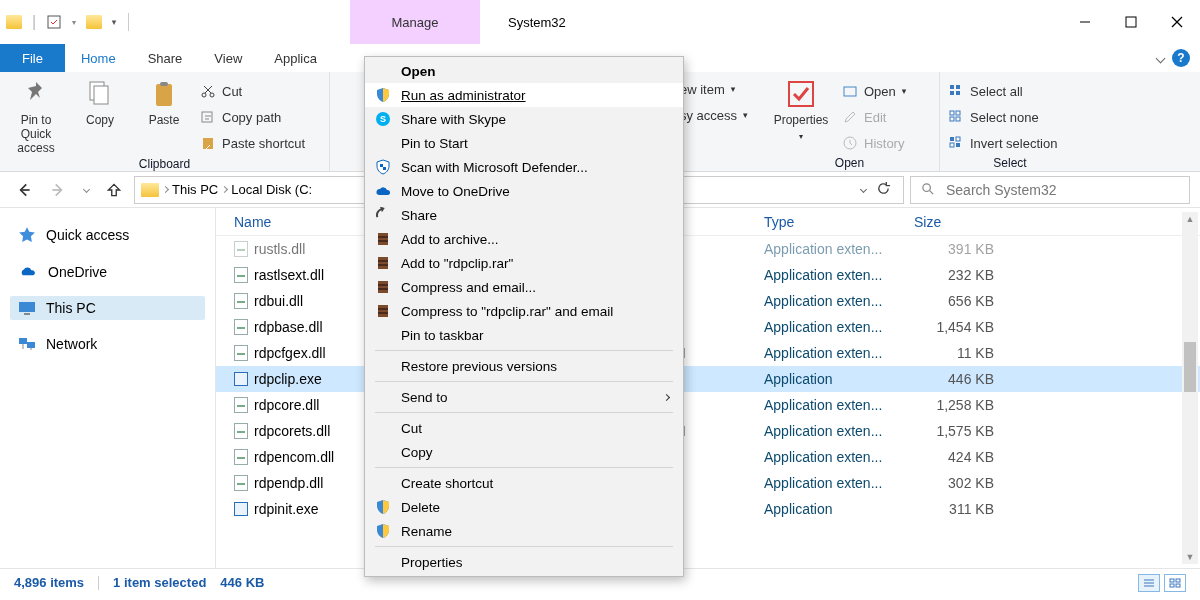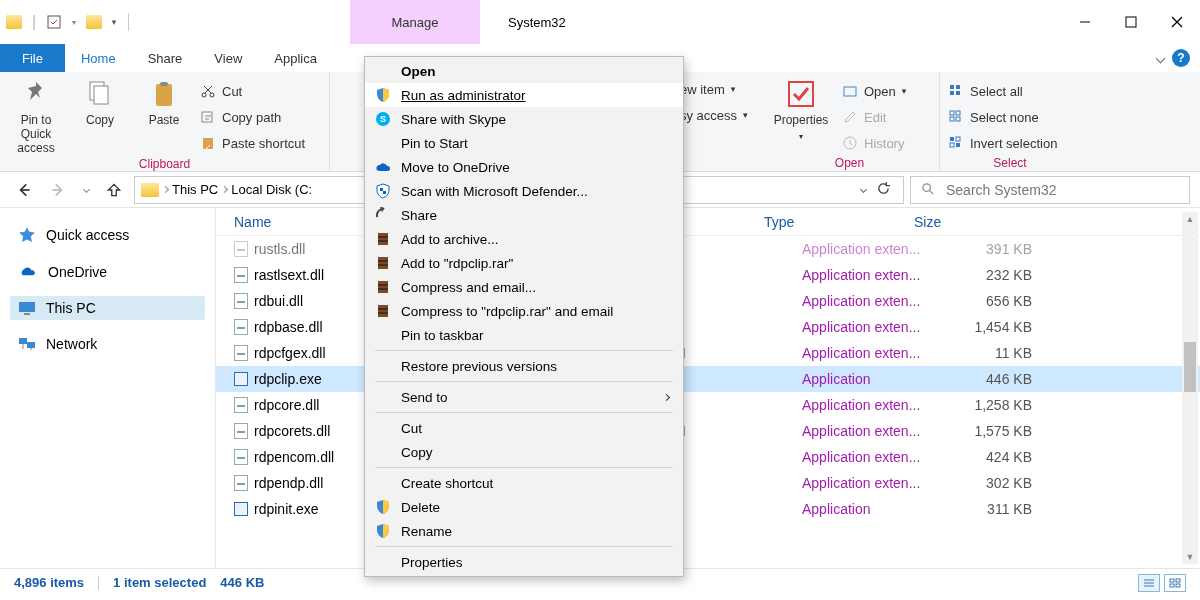--- a/index.html
+++ b/index.html
@@ -14,21 +14,21 @@
 .tb-btn svg { width:14px; height:14px; }
 .ribbon-tabs { height:28px; display:flex; align-items:stretch; background:#fff; }
 .rtab { padding:0 16px; display:flex; align-items:center; font-size:13px; color:#333; }
 .rtab.file { background:#1979ca; color:#fff; padding:0 22px; }
 .rtab.sel { color:#1979ca; }
 .help-area { margin-left:auto; display:flex; align-items:center; gap:8px; padding-right:10px; }
 .help-dot { width:18px; height:18px; border-radius:50%; background:#1979ca; color:#fff; font-size:12px; display:flex; align-items:center; justify-content:center; font-weight:bold; }
 .ribbon { height:100px; background:#f5f6f7; border-bottom:1px solid #dadada; display:flex; }
 .rgroup { border-right:1px solid #e1e1e1; display:flex; flex-direction:column; padding:6px 8px 2px; }
 .rgroup .body { flex:1; display:flex; align-items:flex-start; gap:8px; }
-.rgroup .label { text-align:center; font-size:12px; color:#be185d; padding-top:2px; }
+.rgroup .label { text-align:center; font-size:12px; color:#0f172a; padding-top:2px; }
 .big-btn { display:flex; flex-direction:column; align-items:center; gap:4px; font-size:12px; color:#333; width:56px; text-align:center; line-height:1.15; }
 .big-btn .ic { width:32px; height:32px; display:flex; align-items:center; justify-content:center; }
 .col-stack { display:flex; flex-direction:column; gap:4px; }
 .small-btn { display:flex; align-items:center; gap:6px; font-size:13px; color:#333; height:22px; }
 .small-btn .ic { width:16px; height:16px; display:flex; align-items:center; justify-content:center; }
 .navbar { height:36px; display:flex; align-items:center; gap:6px; padding:0 10px; border-bottom:1px solid #e5e5e5; }
 .nav-btn { width:28px; height:28px; display:flex; align-items:center; justify-content:center; color:#666; }
 .addr-box { flex:1; height:28px; border:1px solid #ccc; display:flex; align-items:center; padding:0 6px; font-size:13px; gap:4px; }
 .crumb { display:flex; align-items:center; gap:4px; }
 .addr-extras { margin-left:auto; display:flex; align-items:center; gap:10px; padding-right:6px; color:#555; }
@@ -41,21 +41,21 @@
 .columns { display:flex; font-size:14px; color:#1a5aa6; border-bottom:1px solid #eee; height:28px; align-items:center; padding-left:18px; }
 .columns .col-name { width:440px; }
 .columns .col-date { width:90px; }
 .columns .col-type { width:150px; }
 .columns .col-size { width:90px; }
 .rows { font-size:14px; }
 .row { display:flex; align-items:center; height:26px; padding-left:18px; }
 .row.sel { background:#cde8ff; }
 .row .fname { width:440px; display:flex; align-items:center; gap:6px; }
 .row .fdate { width:90px; color:#555; }
-.row .ftype { width:150px; color:#a21caf;margin-left:38px; }
+.row .ftype { width:150px; color:#0c4a6e; }
 .row .fsize { width:90px; color:#555; text-align:right; padding-right:10px; }
 .scrollbar { position:absolute; right:2px; top:4px; bottom:4px; width:16px; background:#f1f1f1; }
 .scroll-thumb { position:absolute; left:2px; right:2px; background:#c1c1c1; top:130px; height:50px; }
 .statusbar { height:28px; border-top:1px solid #e5e5e5; display:flex; align-items:center; font-size:13px; color:#1a5aa6; padding:0 14px; gap:14px;font-weight:bold; }
 .statusbar .divider { width:1px; height:14px; background:#ccc; }
 .view-toggles { margin-left:auto; display:flex; gap:4px; }
 .view-toggles .vt { width:22px; height:18px; border:1px solid #86b8e6; display:flex; align-items:center; justify-content:center; background:#e8f2fb; }
 .ctx-menu { position:absolute; left:364px; top:56px; width:320px; background:#f2f2f2; border:1px solid #bcbcbc; box-shadow:2px 4px 10px rgba(0,0,0,0.25); font-size:13.5px; z-index:50; padding:2px 0; }
 .ctx-item { display:flex; align-items:center; height:24px; padding:0 14px 0 10px; gap:10px; }
 .ctx-item.hover { background:#fff;text-decoration:underline; }
@@ -528,38 +528,38 @@
       </span>
       <span>Share with Skype</span>
     </div>
     <div class="ctx-item">
       <span class="ci"></span>
       <span>Pin to Start</span>
     </div>
     <div class="ctx-item">
       <span class="ci">
         <svg viewBox="0 0 16 16" width="16" height="16">
-          <path d="M4 12a3 3 0 0 1 1-6 4 4 0 0 1 7 1 2.5 2.5 0 0 1 1 5H4z" fill="#0a66c2"></path>
-        </svg>
-      </span>
-      <span>Move to OneDrive</span>
-    </div>
-    <div class="ctx-item">
-      <span class="ci">
-        <svg viewBox="0 0 16 16" width="16" height="16">
           <path d="M8 1l6 2v4c0 4-3 7-6 8-3-1-6-4-6-8V3l6-2z" fill="#fff" stroke="#0a66c2"></path>
           <rect x="5" y="5" width="3" height="3" fill="#0a66c2"></rect>
           <rect x="8" y="8" width="3" height="3" fill="#0a66c2"></rect>
         </svg>
       </span>
       <span>Scan with Microsoft Defender...</span>
     </div>
     <div class="ctx-item">
       <span class="ci">
         <svg viewBox="0 0 16 16" width="16" height="16">
+          <path d="M4 12a3 3 0 0 1 1-6 4 4 0 0 1 7 1 2.5 2.5 0 0 1 1 5H4z" fill="#0a66c2"></path>
+        </svg>
+      </span>
+      <span>Move to OneDrive</span>
+    </div>
+    <div class="ctx-item">
+      <span class="ci">
+        <svg viewBox="0 0 16 16" width="16" height="16">
           <path d="M3 8a5 5 0 0 1 5-5v2l4-3-4-3v2a7 7 0 0 0-7 7h2z" fill="#444" transform="rotate(-20 8 8)"></path>
         </svg>
       </span>
       <span>Share</span>
     </div>
     <div class="ctx-item">
       <span class="ci">
         <svg viewBox="0 0 16 16" width="16" height="16">
           <rect x="3" y="2" width="10" height="12" fill="#7a4a2a"></rect>
           <rect x="3" y="5" width="10" height="2" fill="#4a2a1a"></rect>

